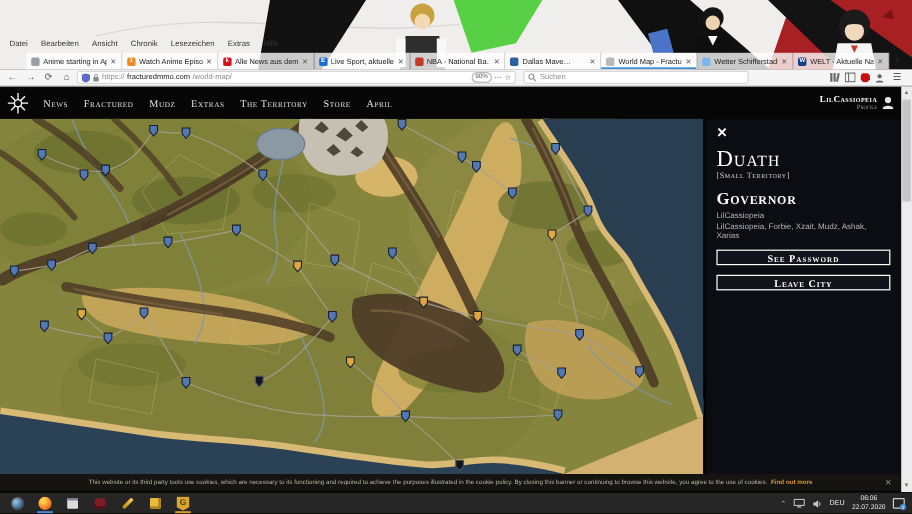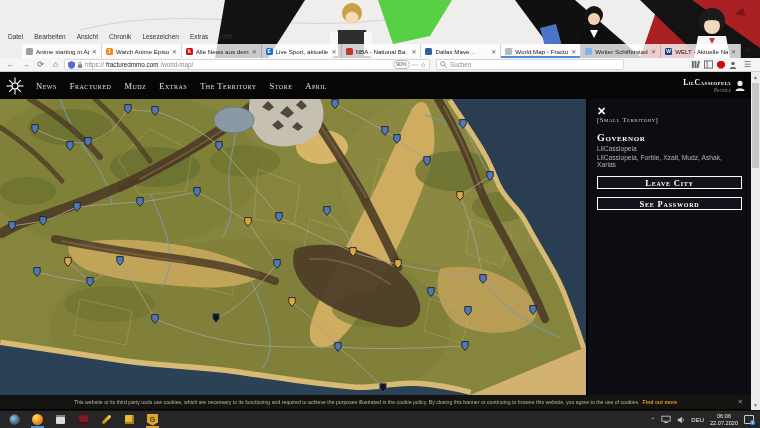--- a/index.html
+++ b/index.html
@@ -62,21 +62,21 @@
   
   .panel { position:absolute; top:27px; left:588px; width:163px; height:296px; background:#0c0d12;
            padding:7px 9px; color:#fff; }
   .panel-close { font-size:11px; font-weight:bold; color:#fff; line-height:10px; width:10px; }
   .panel-title { margin-top:7px; font-family:"Liberation Serif", serif; font-variant:small-caps;
                  font-size:19px; letter-spacing:1px; color:#fff; line-height:20px; }
   .panel-sub { font-family:"Liberation Serif", serif; font-variant:small-caps;
                font-size:6.8px; color:#cfcfcf; letter-spacing:.5px; }
   .panel-row { display:flex; justify-content:space-between; align-items:baseline; margin-top:9px; }
   .panel-label { font-family:"Liberation Serif", serif; font-variant:small-caps; font-weight:bold;
-                 font-size:10px; letter-spacing:.6px; color:#fff; }
+                 font-size:14px; letter-spacing:.6px; color:#fff; }
   .panel-count { font-family:"Liberation Serif", serif; font-weight:bold; font-size:8.5px; color:#fff; }
   .panel-value { margin-top:2px; font-size:6.7px; color:#b4b4b4; }
   .panel-btn { margin-top:8px; height:13px; border:1px solid #fff; background:#13141b;
                display:flex; align-items:center; justify-content:center;
                font-family:"Liberation Serif", serif; font-variant:small-caps; font-weight:bold;
                font-size:8.5px; letter-spacing:.8px; color:#fff; }
 
   
   .cookie { position:absolute; top:323px; left:0; width:751px; height:14px; background:#151410;
             display:flex; align-items:center; justify-content:center; gap:3px;
@@ -418,28 +418,29 @@
             <path d="M-3.2,-4.4 L3.2,-4.4 L3.2,0.6 L0,4.4 L-3.2,0.6 Z" transform="translate(398,165)" fill="#e0a83c" stroke="#17202e" stroke-width="0.9"></path>
             <path d="M-3.2,-4.4 L3.2,-4.4 L3.2,0.6 L0,4.4 L-3.2,0.6 Z" transform="translate(460,97)" fill="#e0a83c" stroke="#17202e" stroke-width="0.9"></path>
             <path d="M-3.2,-4.4 L3.2,-4.4 L3.2,0.6 L0,4.4 L-3.2,0.6 Z" transform="translate(216,219)" fill="#10161f" stroke="#4a5870" stroke-width="0.9"></path>
             <path d="M-3.2,-4.4 L3.2,-4.4 L3.2,0.6 L0,4.4 L-3.2,0.6 Z" transform="translate(383,289)" fill="#10161f" stroke="#4a5870" stroke-width="0.9"></path>
           </g>
       </svg>
     </div>
 
     <div class="panel">
       <div class="panel-close">✕</div>
+      <div class="panel-title">Duath</div>
       <div class="panel-sub">[Small Territory]</div>
       <div class="panel-row">
         <span class="panel-label">Governor</span>
       </div>
       <div class="panel-value">LilCassiopeia</div>
       <div class="panel-value">LilCassiopeia, Forbie, Xzait, Mudz, Ashak, Xarias</div>
+      <div class="panel-btn">See Password</div>
       <div class="panel-btn">Leave City</div>
-      <div class="panel-btn">See Password</div>
     </div>
 
     <div class="cookie">
       <span>This website or its third party tools use cookies, which are necessary to its functioning and required to achieve the purposes illustrated in the cookie policy. By closing this banner or continuing to browse this website, you agree to the use of cookies.</span>
       <span class="link">Find out more</span>
       <span class="close">✕</span>
     </div>
 
     <div class="scrollbar">
       <div class="sb-btn">▲</div>

